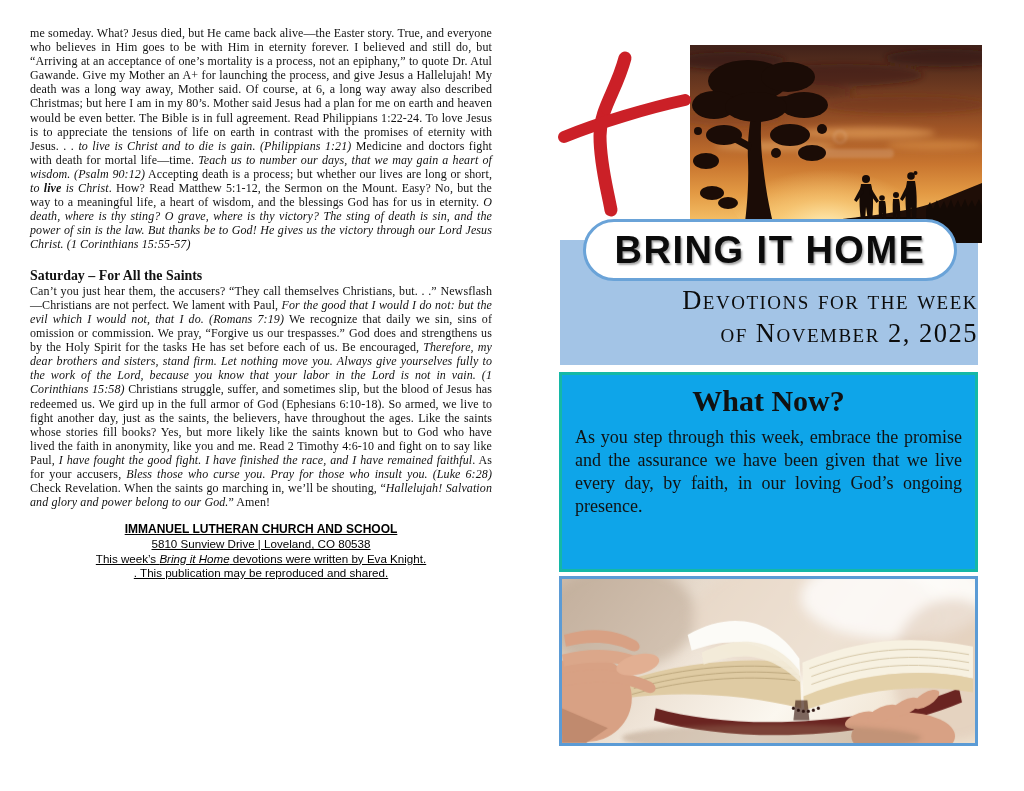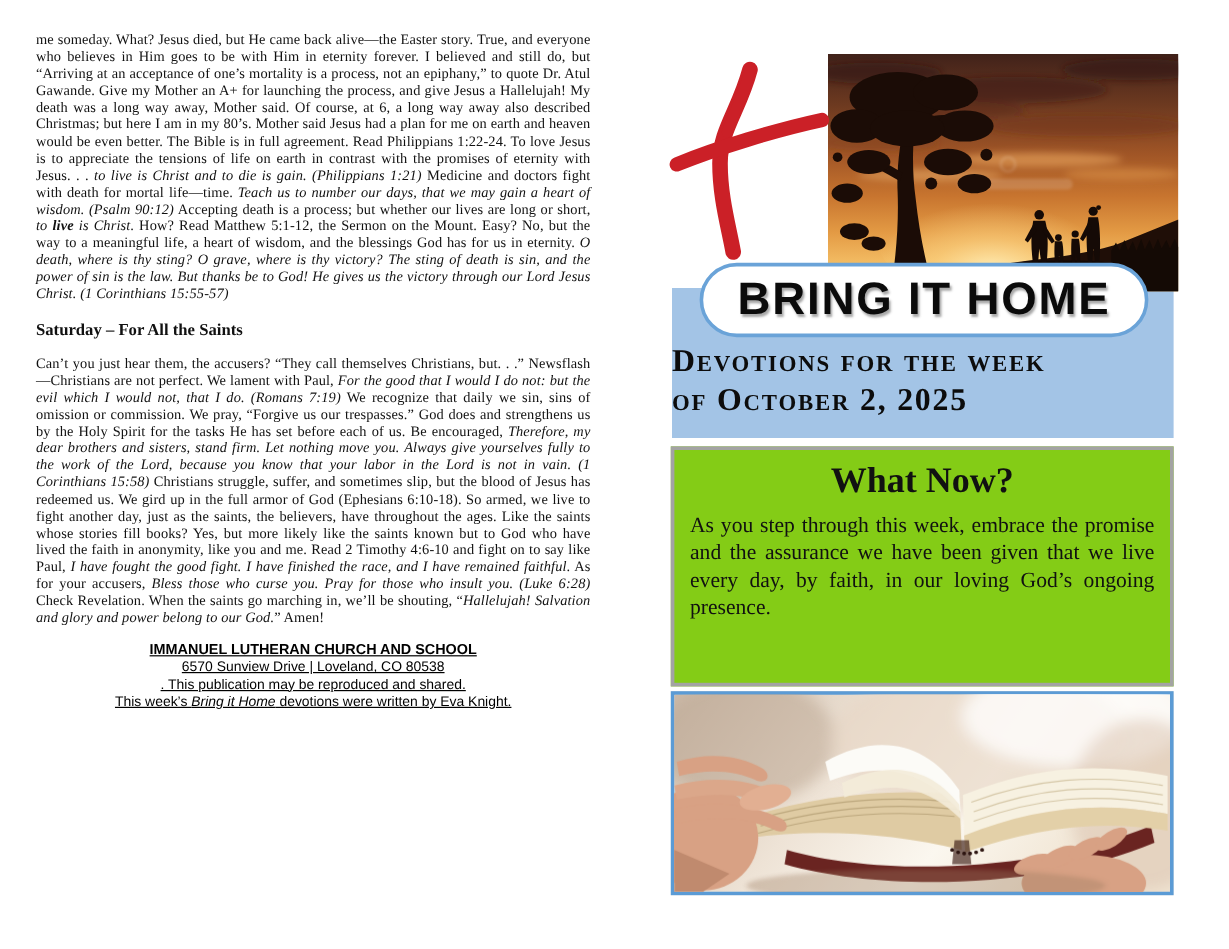--- a/index.html
+++ b/index.html
@@ -5,59 +5,59 @@
   html,body{margin:0;padding:0;}
   body{width:1024px;height:791px;background:#ffffff;position:relative;overflow:hidden;
        font-family:"Liberation Serif", serif;color:#111;}
   .it{font-style:italic}
   .bd{font-weight:bold}
 
   
   .left-col{position:absolute;left:30px;top:26px;width:462px;}
   .body-text{margin:0;font-size:12px;line-height:1.175;text-align:justify;
              letter-spacing:.1px;hyphens:auto;-webkit-hyphens:auto;}
-  .section-heading{margin:16px 0 12px 0;font-size:13.9px;line-height:1.175;font-weight:bold;}
+  .section-heading{margin:16px 0 0 0;font-size:13.9px;line-height:1.175;font-weight:bold;}
   .pub-footer{margin-top:13px;text-align:center;font-family:"Liberation Sans", sans-serif;
               font-size:11.6px;line-height:1.24;color:#000;text-decoration:underline;}
   .pub-footer .f1{font-weight:bold;font-size:12px;}
 
   
   .band{position:absolute;left:560px;top:240px;width:418px;height:125px;background:#a3c4e6;z-index:1;}
   .hero-img{position:absolute;left:690px;top:45px;width:292px;height:198px;z-index:2;}
   .cross-logo{position:absolute;left:556px;top:50px;width:138px;height:168px;z-index:2;}
   .masthead-pill{position:absolute;left:583px;top:219px;width:374px;height:62px;z-index:3;
         background:#ffffff;border:3px solid #6aa3d8;border-radius:36px;box-sizing:border-box;
         display:flex;align-items:center;justify-content:center;}
   .masthead-pill span{font-family:"Liberation Sans", sans-serif;font-weight:bold;font-size:38px;
         letter-spacing:1.5px;color:#0b0b0b;text-shadow:1.5px 2px 2px rgba(60,60,60,.45);white-space:nowrap;}
-  .subtitle{position:absolute;left:560px;top:284px;width:418px;z-index:3;text-align:left;
-        font-family:"Liberation Serif", serif;font-weight:bold;font-variant:small-caps;
+  .subtitle{position:absolute;left:560px;top:284px;width:418px;z-index:3;text-align:right;
+        font-family:"Liberation Serif", serif;font-weight:normal;font-variant:small-caps;
         font-size:26.5px;line-height:33px;letter-spacing:1.5px;color:#0c0c0c;}
   .whatnow{position:absolute;left:559px;top:372px;width:419px;height:200px;box-sizing:border-box;
-        background:#84cc16;border:3px solid #a3a3a3;z-index:1;}
+        background:#0ea5e9;border:3px solid #14b8a6;z-index:1;}
   .wn-heading{margin-top:9px;text-align:center;font-weight:bold;font-size:30px;line-height:34px;}
   .wn-body{margin:8px 13px 0 13px;font-size:18px;line-height:1.28;text-align:justify;}
   .bible-frame{position:absolute;left:559px;top:576px;width:419px;height:170px;box-sizing:border-box;
         border:3px solid #5b9bd5;z-index:1;background:#efe6da;}
   .bible-frame svg{display:block;width:100%;height:100%;}
 </style>
 </head>
 <body>
 
 <div>
 
   <div class="left-col">
     <p class="body-text"><span>me someday. What? Jesus died, but He came back alive—the Easter story. True, and everyone who believes in Him goes to be with Him in eternity forever. I believed and still do, but “Arriving at an acceptance of one’s mortality is a process, not an epiphany,” to quote Dr. Atul Gawande. Give my Mother an A+ for launching the process, and give Jesus a Hallelujah! My death was a long way away, Mother said. Of course, at 6, a long way away also described Christmas; but here I am in my 80’s. Mother said Jesus had a plan for me on earth and heaven would be even better. The Bible is in full agreement. Read Philippians 1:22-24. To love Jesus is to appreciate the tensions of life on earth in contrast with the promises of eternity with Jesus. . . </span><span class="it">to live is Christ and to die is gain. (Philippians 1:21)</span><span> Medicine and doctors fight with death for mortal life—time. </span><span class="it">Teach us to number our days, that we may gain a heart of wisdom. (Psalm 90:12)</span><span> Accepting death is a process; but whether our lives are long or short, </span><span class="it">to </span><span class="it bd">live</span><span class="it"> is Christ</span><span>. How? Read Matthew 5:1-12, the Sermon on the Mount. Easy? No, but the way to a meaningful life, a heart of wisdom, and the blessings God has for us in eternity. </span><span class="it">O death, where is thy sting? O grave, where is thy victory? The sting of death is sin, and the power of sin is the law. But thanks be to God! He gives us the victory through our Lord Jesus Christ. (1 Corinthians 15:55-57)</span></p>
     <p class="section-heading">Saturday – For All the Saints</p>
     <p class="body-text"><span>Can’t you just hear them, the accusers? “They call themselves Christians, but. . .” Newsflash—Christians are not perfect. We lament with Paul, </span><span class="it">For the good that I would I do not: but the evil which I would not, that I do. (Romans 7:19)</span><span> We recognize that daily we sin, sins of omission or commission. We pray, “Forgive us our trespasses.” God does and strengthens us by the Holy Spirit for the tasks He has set before each of us. Be encouraged, </span><span class="it">Therefore, my dear brothers and sisters, stand firm. Let nothing move you. Always give yourselves fully to the work of the Lord, because you know that your labor in the Lord is not in vain. (1 Corinthians 15:58)</span><span> Christians struggle, suffer, and sometimes slip, but the blood of Jesus has redeemed us. We gird up in the full armor of God (Ephesians 6:10-18). So armed, we live to fight another day, just as the saints, the believers, have throughout the ages. Like the saints whose stories fill books? Yes, but more likely like the saints known but to God who have lived the faith in anonymity, like you and me. Read 2 Timothy 4:6-10 and fight on to say like Paul, </span><span class="it">I have fought the good fight. I have finished the race, and I have remained faithful</span><span>. As for your accusers, </span><span class="it">Bless those who curse you. Pray for those who insult you. (Luke 6:28)</span><span> Check Revelation. When the saints go marching in, we’ll be shouting, “</span><span class="it">Hallelujah! Salvation and glory and power belong to our God.</span><span>” Amen!</span></p>
     <div class="pub-footer">
       <div class="f1">IMMANUEL LUTHERAN CHURCH AND SCHOOL</div>
-      <div class="f2">6570 Sunview Drive | Loveland, CO 80538</div>
+      <div class="f2">5810 Sunview Drive | Loveland, CO 80538</div>
+      <div class="f2"><span>This week’s </span><span class="it">Bring it Home</span><span> devotions were written by Eva Knight.</span></div>
       <div class="f2">. This publication may be reproduced and shared.</div>
-      <div class="f2"><span>This week’s </span><span class="it">Bring it Home</span><span> devotions were written by Eva Knight.</span></div>
     </div>
   </div>
 
   <div class="band"></div>
 
   <svg class="hero-img" viewBox="0 0 292 198" preserveAspectRatio="none" aria-hidden="true">
     <defs>
       <linearGradient id="sky" x1="0" y1="0" x2="0" y2="1">
         <stop offset="0" stop-color="#41221a"></stop>
           <stop offset=".22" stop-color="#6e3a20"></stop>
@@ -141,21 +141,21 @@
     <path d="M8,87 C42,73 92,58 129,50" fill="none" stroke="#cb2027" stroke-width="12" stroke-linecap="round"></path>
     <path d="M69,8 C64,28 56,44 50,60" fill="none" stroke="#cb2027" stroke-width="9" stroke-linecap="round"></path>
   </svg>
 
   <div class="masthead-pill">
     <span>BRING IT HOME</span>
   </div>
 
   <div class="subtitle">
     <div>Devotions for the week</div>
-    <div>of October 2, 2025</div>
+    <div>of November 2, 2025</div>
   </div>
 
   <div class="whatnow">
     <div class="wn-heading">What Now?</div>
     <p class="wn-body">As you step through this week, embrace the promise and the assurance we have been given that we live every day, by faith, in our loving God’s ongoing presence.</p>
   </div>
 
   <div class="bible-frame">
     <svg viewBox="0 0 414 165" preserveAspectRatio="none" aria-hidden="true">
       <defs>

